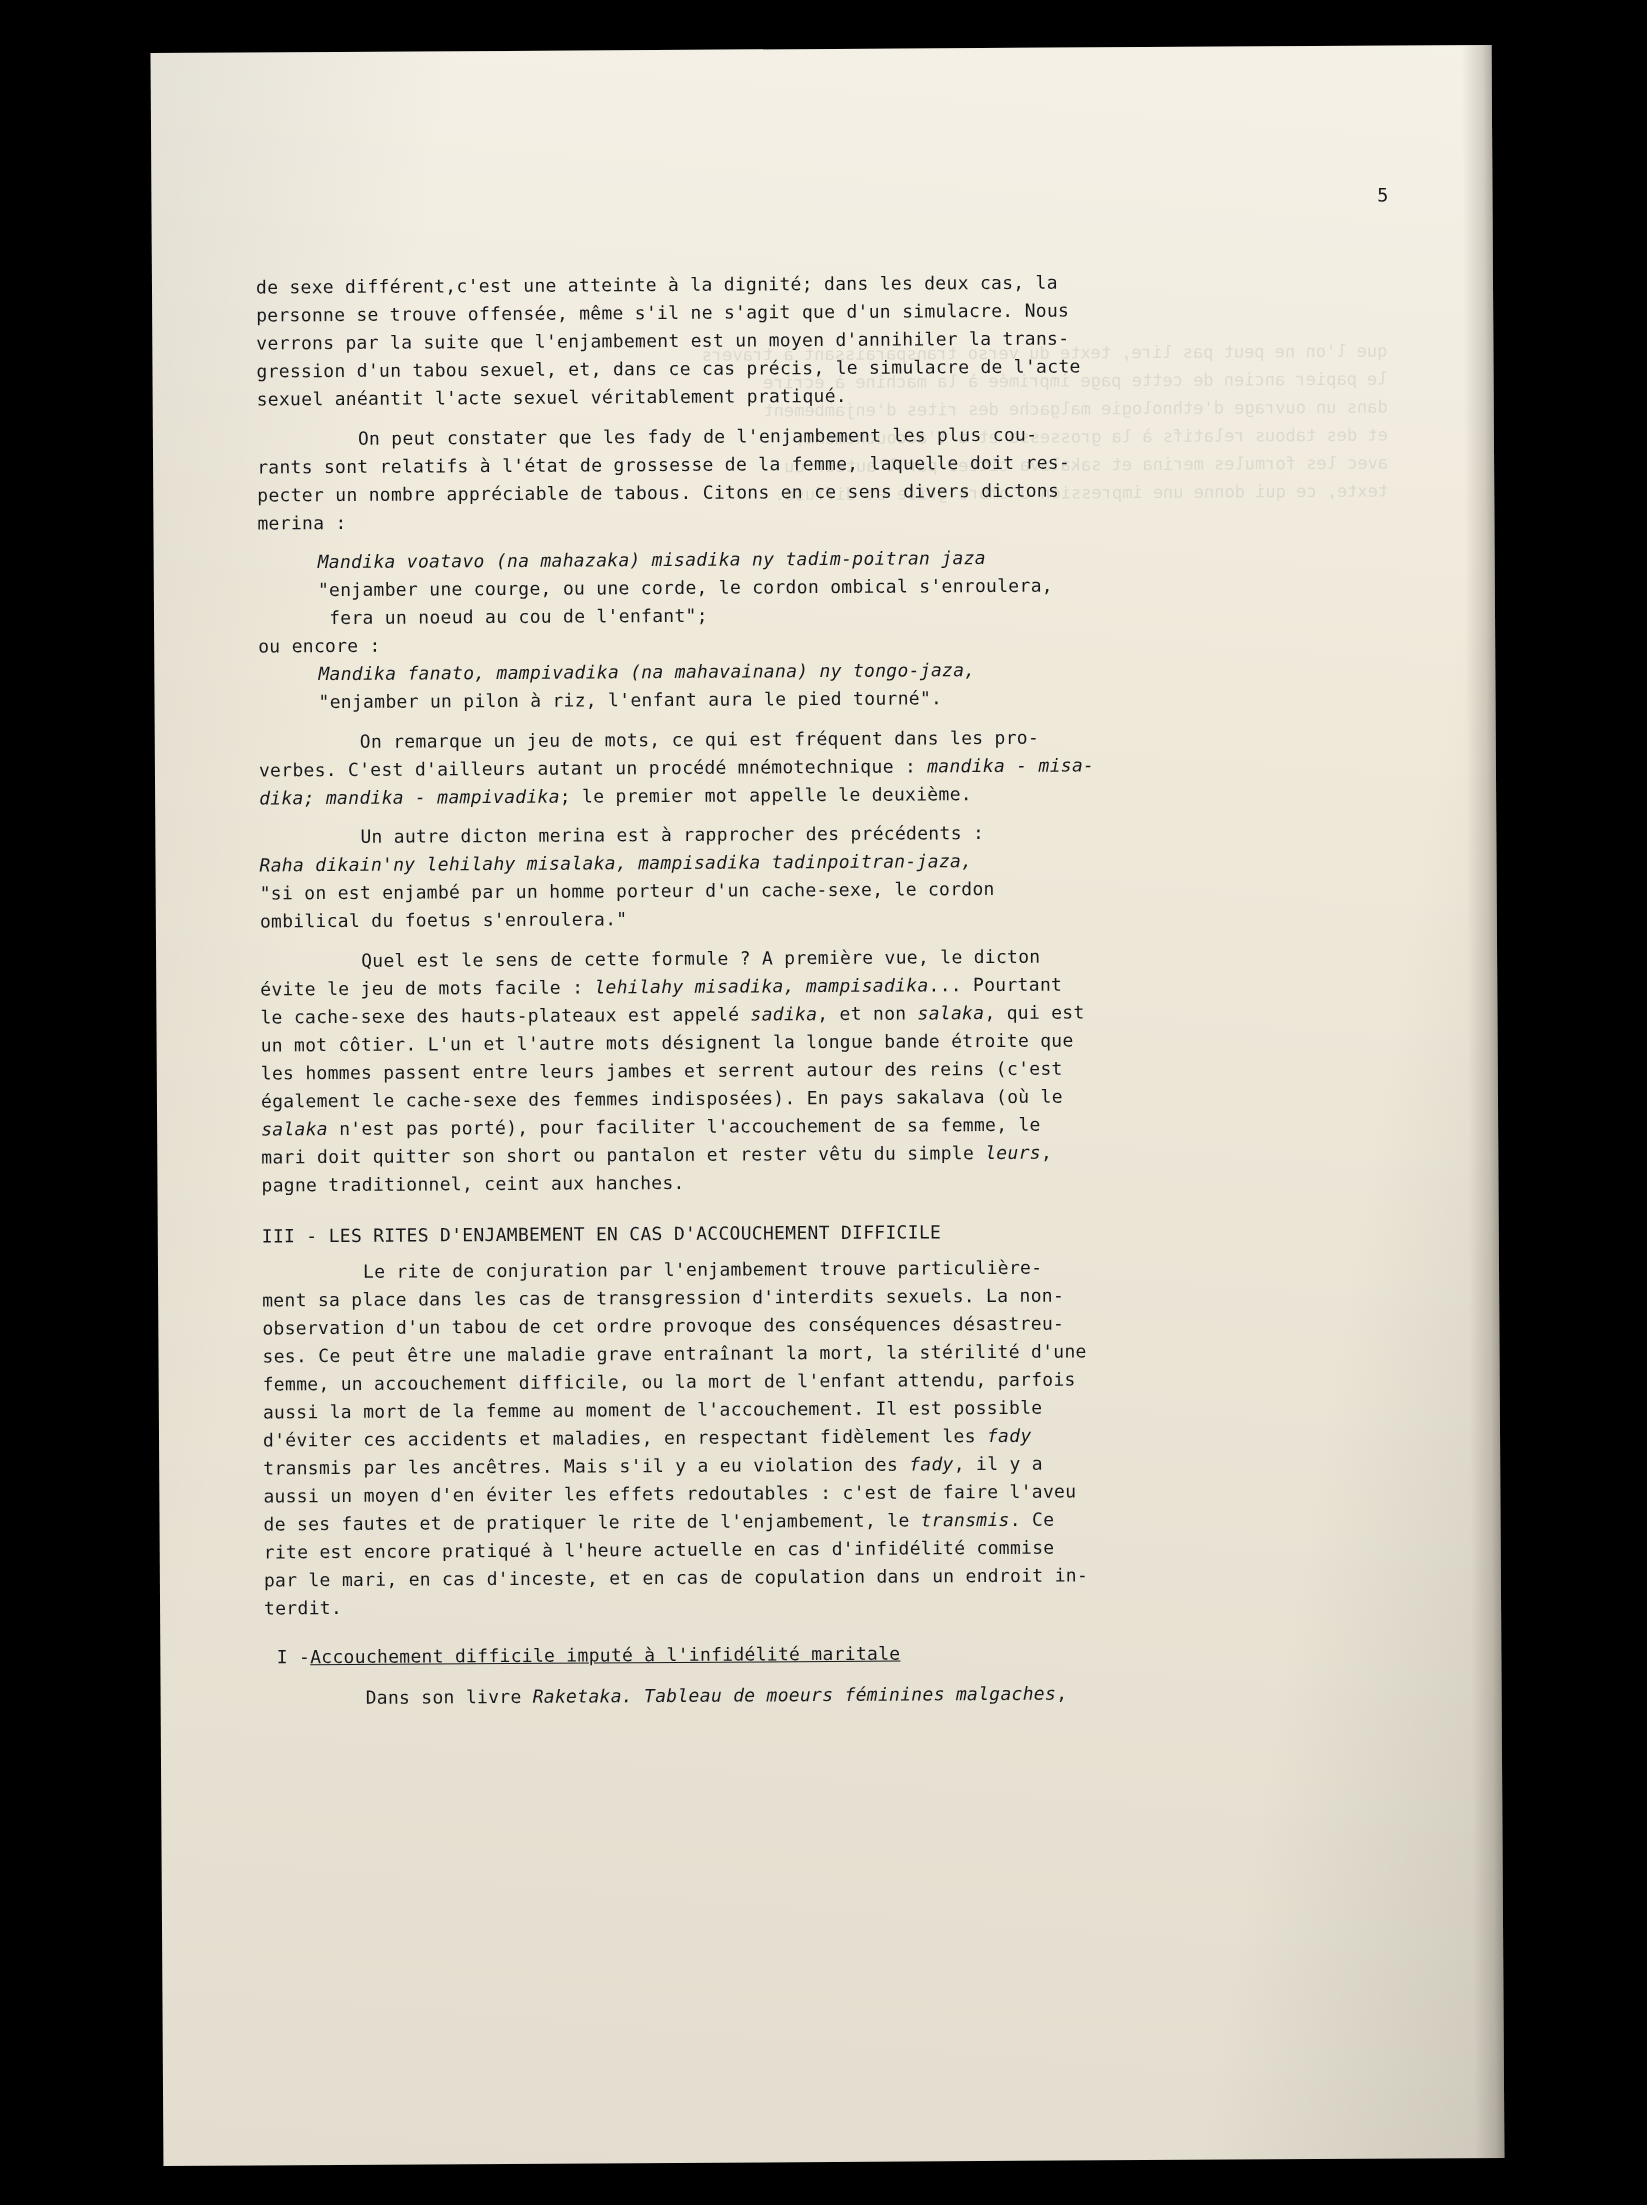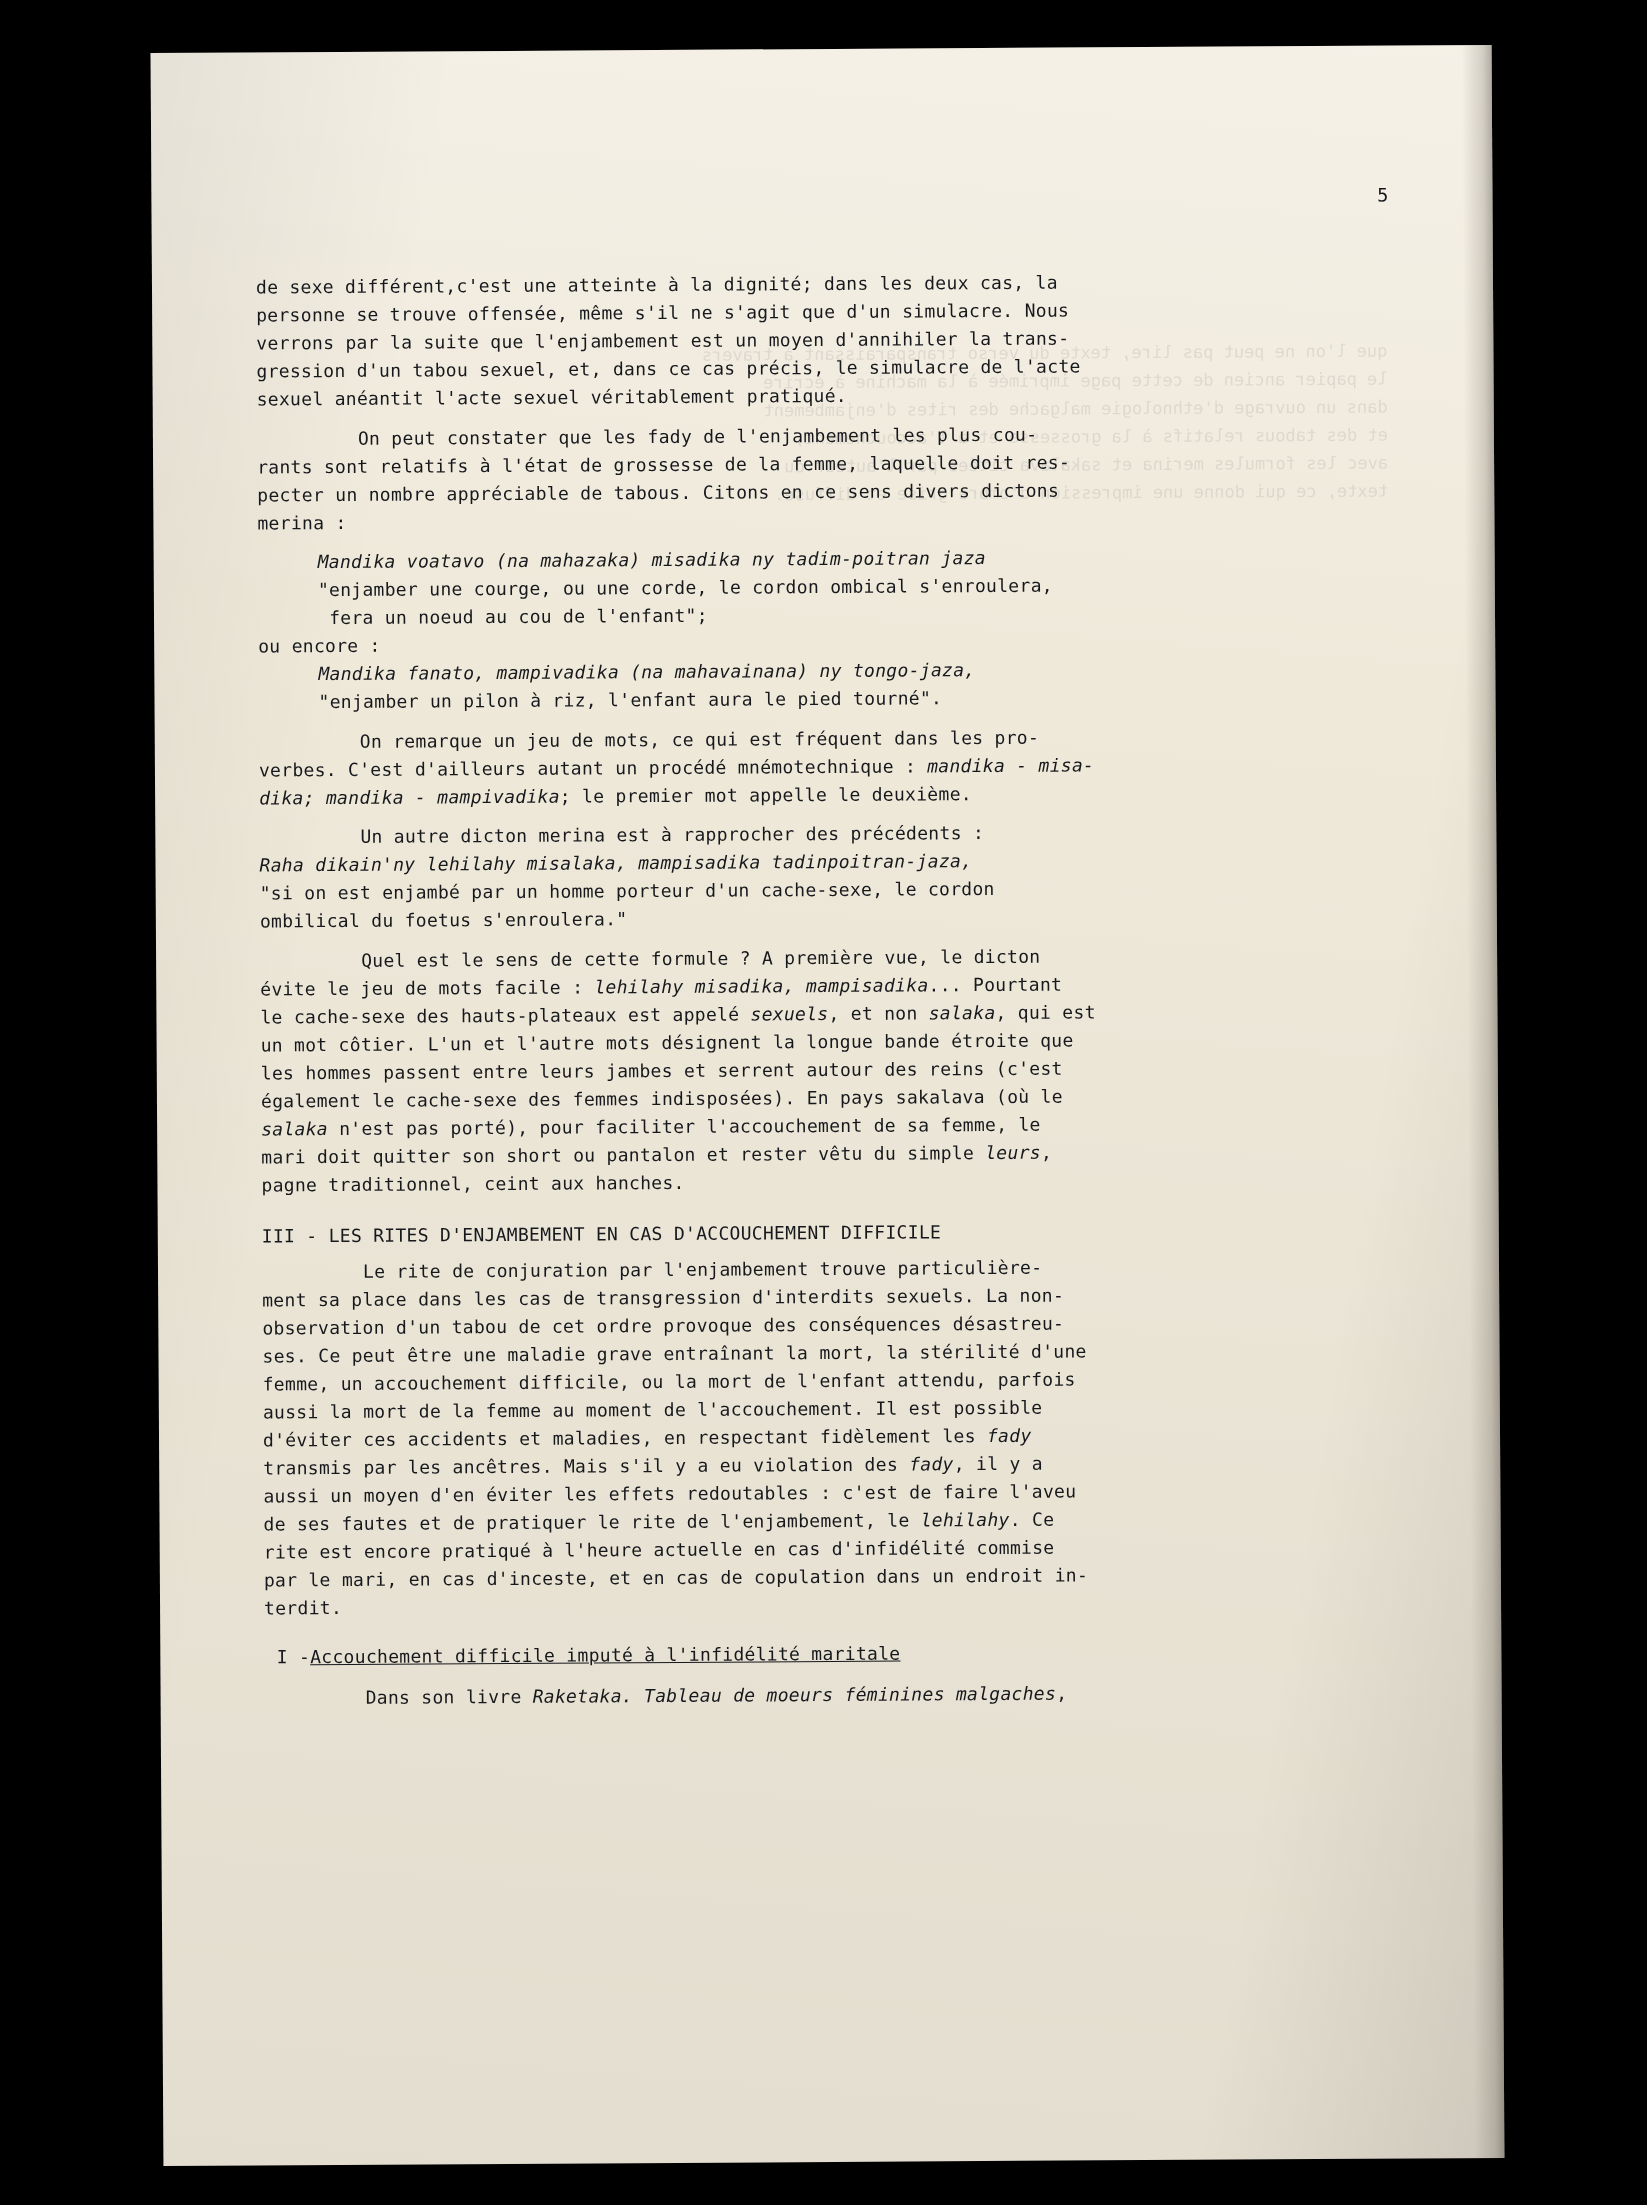--- a/index.html
+++ b/index.html
@@ -152,40 +152,40 @@
 verbes. C'est d'ailleurs autant un procédé mnémotechnique : </span><span class="it">mandika - misa-
 dika; mandika - mampivadika</span><span>; le premier mot appelle le deuxième.</span></p>
 
     <p class="indent">Un autre dicton merina est à rapprocher des précédents :</p>
     <p class="it">Raha dikain'ny lehilahy misalaka, mampisadika tadinpoitran-jaza,</p>
     <p style="margin-bottom:11.5px">"si on est enjambé par un homme porteur d'un cache-sexe, le cordon
 ombilical du foetus s'enroulera."</p>
 
     <p class="para indent"><span>Quel est le sens de cette formule ? A première vue, le dicton
 évite le jeu de mots facile : </span><span class="it">lehilahy misadika, mampisadika</span><span>... Pourtant
-le cache-sexe des hauts-plateaux est appelé </span><span class="it">sexuels</span><span>, et non </span><span class="it">salaka</span><span>, qui est
+le cache-sexe des hauts-plateaux est appelé </span><span class="it">sadika</span><span>, et non </span><span class="it">salaka</span><span>, qui est
 un mot côtier. L'un et l'autre mots désignent la longue bande étroite que
 les hommes passent entre leurs jambes et serrent autour des reins (c'est
 également le cache-sexe des femmes indisposées). En pays sakalava (où le
 </span><span class="it">salaka</span><span> n'est pas porté), pour faciliter l'accouchement de sa femme, le
 mari doit quitter son short ou pantalon et rester vêtu du simple </span><span class="it">leurs</span><span>,
 pagne traditionnel, ceint aux hanches.</span></p>
 
     <p class="section-head">III - LES RITES D'ENJAMBEMENT EN CAS D'ACCOUCHEMENT DIFFICILE</p>
 
     <p class="para indent"><span>Le rite de conjuration par l'enjambement trouve particulière-
 ment sa place dans les cas de transgression d'interdits sexuels. La non-
 observation d'un tabou de cet ordre provoque des conséquences désastreu-
 ses. Ce peut être une maladie grave entraînant la mort, la stérilité d'une
 femme, un accouchement difficile, ou la mort de l'enfant attendu, parfois
 aussi la mort de la femme au moment de l'accouchement. Il est possible
 d'éviter ces accidents et maladies, en respectant fidèlement les </span><span class="it">fady</span><span>
 transmis par les ancêtres. Mais s'il y a eu violation des </span><span class="it">fady</span><span>, il y a
 aussi un moyen d'en éviter les effets redoutables : c'est de faire l'aveu
-de ses fautes et de pratiquer le rite de l'enjambement, le </span><span class="it">lehilahy</span><span>. Ce
+de ses fautes et de pratiquer le rite de l'enjambement, le </span><span class="it">transmis</span><span>. Ce
 rite est encore pratiqué à l'heure actuelle en cas d'infidélité commise
 par le mari, en cas d'inceste, et en cas de copulation dans un endroit in-
 terdit.</span></p>
 
     <p class="sub-head"><span>I -</span><span class="u">Accouchement difficile imputé à l'infidélité maritale</span></p>
 
     <p class="tail"><span>Dans son livre </span><span class="it">Raketaka. Tableau de moeurs féminines malgaches</span><span>,</span></p>
 
   </div>
 </div>

